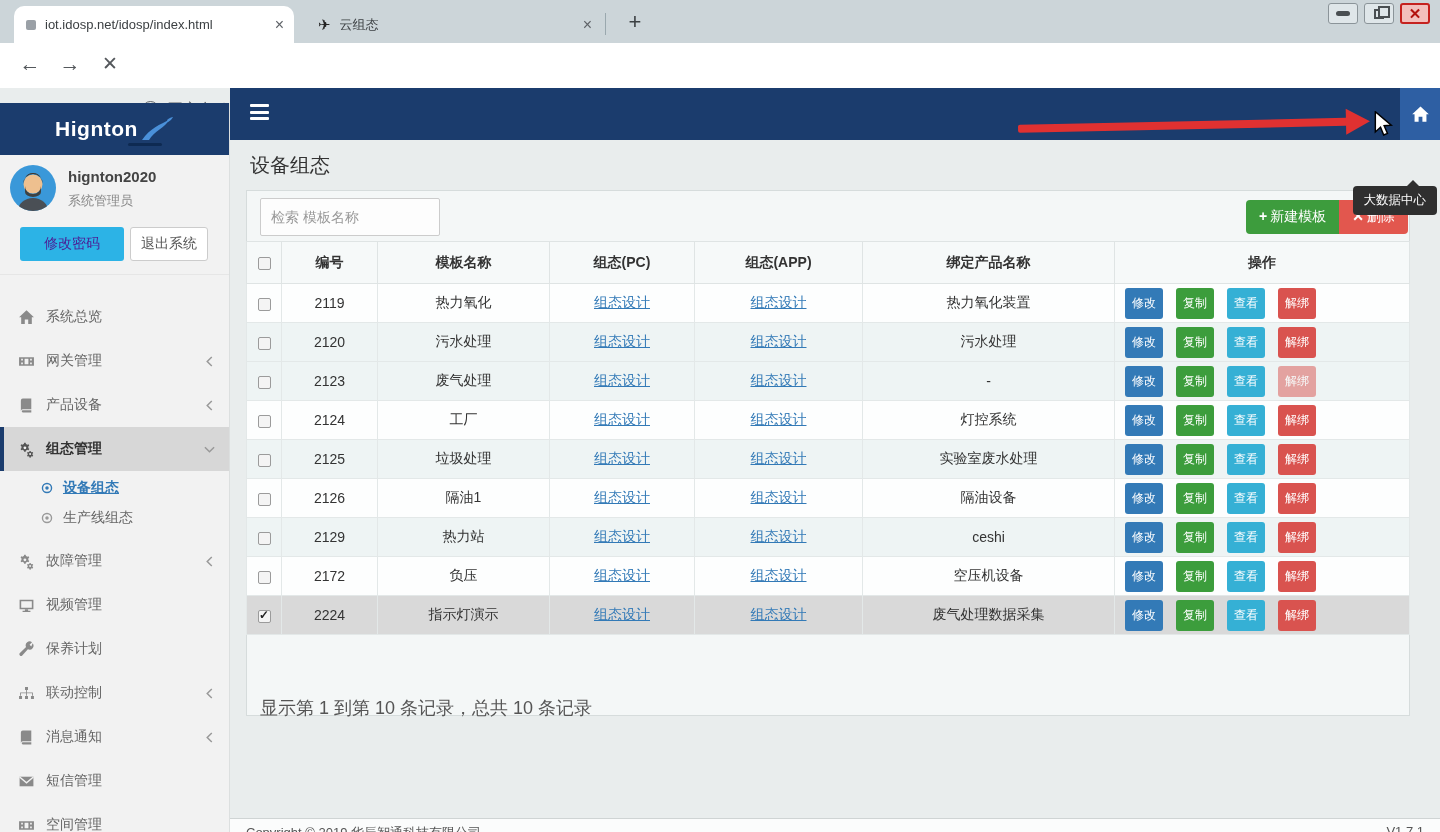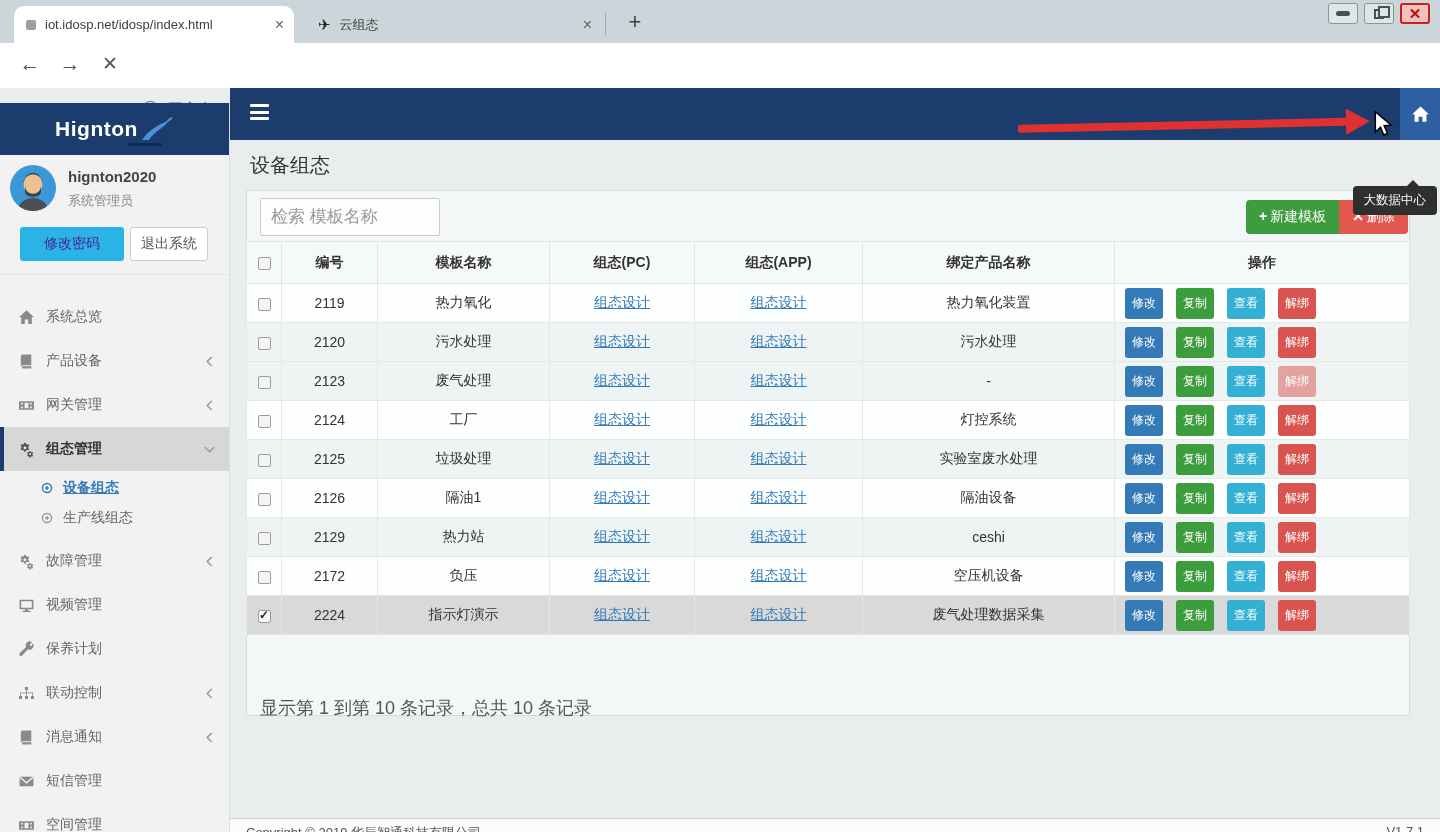--- a/index.html
+++ b/index.html
@@ -87,21 +87,21 @@
   .tooltip { position:absolute; right:3px; top:58px; background:#2f2f2f; color:#fff; font-size:12.5px;
     padding:6px 11px; border-radius:4px; z-index:20; white-space:nowrap;margin-top:40px; }
   .tooltip:before { content:""; position:absolute; top:-6px; right:18px; border-left:6px solid transparent;
     border-right:6px solid transparent; border-bottom:6px solid #2f2f2f; }
 
   .page-title { position:absolute; left:20px; top:64px; font-size:20px; color:#333; }
 
   .card { position:absolute; left:16px; top:102px; width:1164px; height:526px; background:#f4f7f7;
     border:1px solid #d6dcdc; }
   .search-input { position:absolute; left:13px; top:7px; width:180px; height:38px; border:1px solid #ccc;
-    border-radius:2px; background:#fdfdfd; font-size:17px; padding:0 10px; color:#333; font-family:inherit; }
+    border-radius:2px; background:#fdfdfd; font-size:14px; padding:0 10px; color:#333; font-family:inherit; }
   .search-input::placeholder { color:#999; }
   .btn-group { position:absolute; right:1px; top:9px; display:flex; }
   .btn-new { background:#3d9c3d; color:#fff; border:none; height:34px; padding:0 13px; font-size:14px;
     border-radius:4px 0 0 4px; font-family:inherit; }
   .btn-del { background:#e2574e; color:#fff; border:none; height:34px; padding:0 13px; font-size:14px;
     border-radius:0 4px 4px 0; font-family:inherit; }
   .btn-glyph { font-weight:bold; margin-right:3px; }
 
   table.grid { position:absolute; left:-1px; top:50px; width:1164px; border-collapse:collapse;
     font-size:14px; color:#333; table-layout:fixed; }
@@ -221,38 +221,38 @@
           <span class="mi-icon">
             <svg viewBox="0 0 16 16" fill="currentColor">
               <path d="M8 1.2 15 7.8H13V14H9.6V9.8H6.4V14H3V7.8H1Z"></path>
             </svg>
           </span>
           <span class="mi-label">系统总览</span>
         </div>
         <div class="menu-item">
           <span class="mi-icon">
             <svg viewBox="0 0 16 16" fill="currentColor">
-              <path d="M4.5 1.5h8v10h-8A1.8 1.8 0 0 0 2.7 13.3V3.3a1.8 1.8 0 0 1 1.8-1.8Z"></path>
-              <path d="M4.5 12.5h8v2h-8a1 1 0 0 1 0-2Z"></path>
-            </svg>
-          </span>
-          <span class="mi-label">产品设备</span>
+              <path fill-rule="evenodd" d="M1 4h14v8H1Z M3 5.5h1.6V7H3Z M3 9h1.6v1.5H3Z M11.4 5.5H13V7h-1.6Z M11.4 9H13v1.5h-1.6Z M6.2 5.5h3.6v5H6.2Z"></path>
+            </svg>
+          </span>
+          <span class="mi-label">网关管理</span>
           <span class="mi-chev">
             <svg viewBox="0 0 8 12">
               <path d="M6.5 1 1.5 6l5 5" stroke="currentColor" stroke-width="1.6" fill="none"></path>
             </svg>
           </span>
         </div>
         <div class="menu-item">
           <span class="mi-icon">
             <svg viewBox="0 0 16 16" fill="currentColor">
-              <path fill-rule="evenodd" d="M1 4h14v8H1Z M3 5.5h1.6V7H3Z M3 9h1.6v1.5H3Z M11.4 5.5H13V7h-1.6Z M11.4 9H13v1.5h-1.6Z M6.2 5.5h3.6v5H6.2Z"></path>
-            </svg>
-          </span>
-          <span class="mi-label">网关管理</span>
+              <path d="M4.5 1.5h8v10h-8A1.8 1.8 0 0 0 2.7 13.3V3.3a1.8 1.8 0 0 1 1.8-1.8Z"></path>
+              <path d="M4.5 12.5h8v2h-8a1 1 0 0 1 0-2Z"></path>
+            </svg>
+          </span>
+          <span class="mi-label">产品设备</span>
           <span class="mi-chev">
             <svg viewBox="0 0 8 12">
               <path d="M6.5 1 1.5 6l5 5" stroke="currentColor" stroke-width="1.6" fill="none"></path>
             </svg>
           </span>
         </div>
         <div class="menu-item active">
           <span class="mi-icon">
             <svg viewBox="0 0 16 16" fill="currentColor">
               <path d="M5.8 1.6h1.4l.3 1.2a3.5 3.5 0 0 1 1.2.7l1.2-.4.7 1.2-.9.9a3.6 3.6 0 0 1 0 1.4l.9.9-.7 1.2-1.2-.4a3.5 3.5 0 0 1-1.2.7l-.3 1.2H5.8l-.3-1.2a3.5 3.5 0 0 1-1.2-.7l-1.2.4-.7-1.2.9-.9a3.6 3.6 0 0 1 0-1.4l-.9-.9.7-1.2 1.2.4a3.5 3.5 0 0 1 1.2-.7Z"></path>

